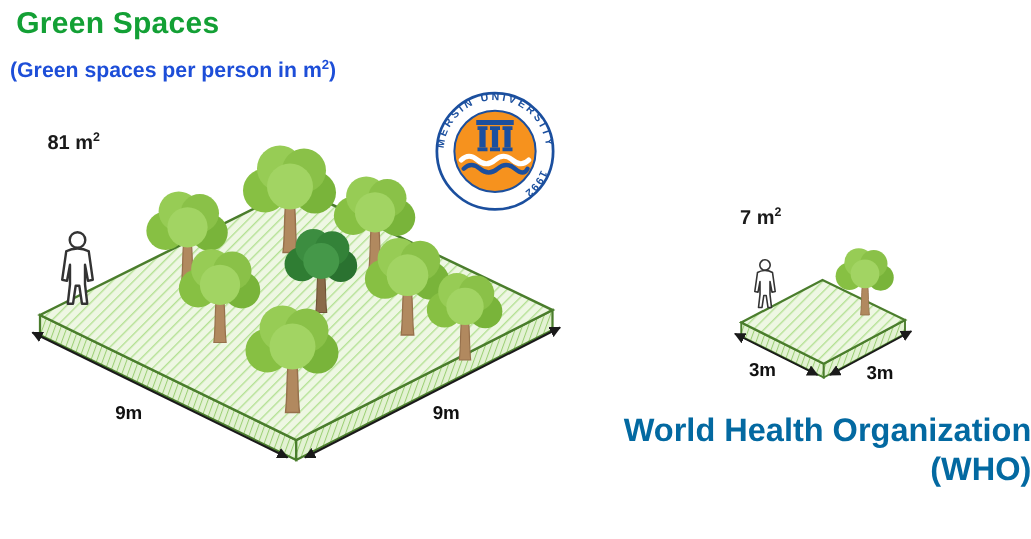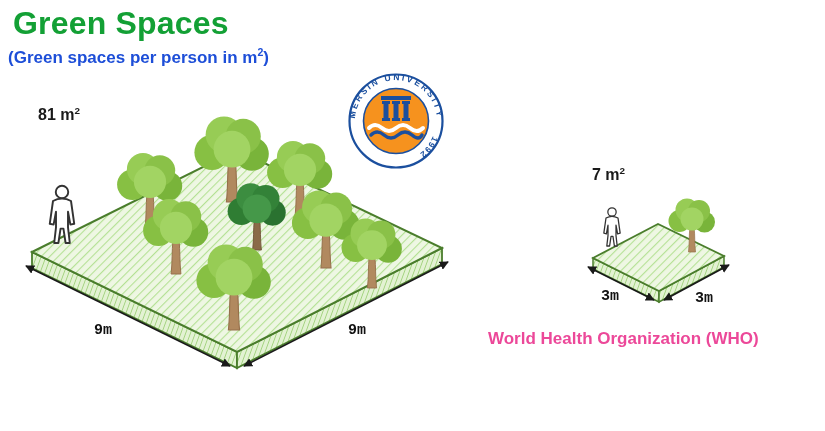--- a/index.html
+++ b/index.html
@@ -1,25 +1,25 @@
 <!DOCTYPE html>
 <html><head>
 <meta charset="utf-8">
 <style>
   * { margin:0; padding:0; box-sizing:border-box; }
   html,body { width:825px; height:431px; background:#ffffff; overflow:hidden;
               font-family:"Liberation Sans", sans-serif; }
   .canvas { position:relative; width:825px; height:431px; background:#fff; overflow:hidden; }
   .abs { position:absolute; }
-  .title { left:13px; top:5px; font-size:32px; font-weight:bold; color:#13a035; letter-spacing:0.2px;text-align:right; }
+  .title { left:13px; top:5px; font-size:24px; font-weight:bold; color:#13a035; letter-spacing:0.2px;text-align:right; }
   .subtitle { left:8px; top:46px; font-size:17px; font-weight:bold; color:#1d4ed8; }
   .subtitle sup, .area-label sup { font-size:0.62em; font-weight:bold; }
   .area-label { font-size:16px; font-weight:bold; color:#1a1a1a;text-align:center; }
-  .dim-label { font-size:15px; font-weight:bold; color:#111; text-align:center; width:40px;font-family:Liberation Mono, monospace; }
-  .caption { font-size:17px; font-weight:bold; color:#ec4899; text-align:left; }
+  .dim-label { font-size:15px; font-weight:bold; color:#111; text-align:center; width:40px; }
+  .caption { font-size:26px; font-weight:bold; color:#0369a1; text-align:right; }
   svg.scene { position:absolute; left:0; top:0; }
 </style>
 </head>
 <body>
 
 <div class="canvas">
 
   <svg class="scene" width="825" height="431" viewBox="0 0 825 431">
     <defs>
       <pattern id="hatchTop" width="6" height="6" patternUnits="userSpaceOnUse" patternTransform="rotate(45)">

